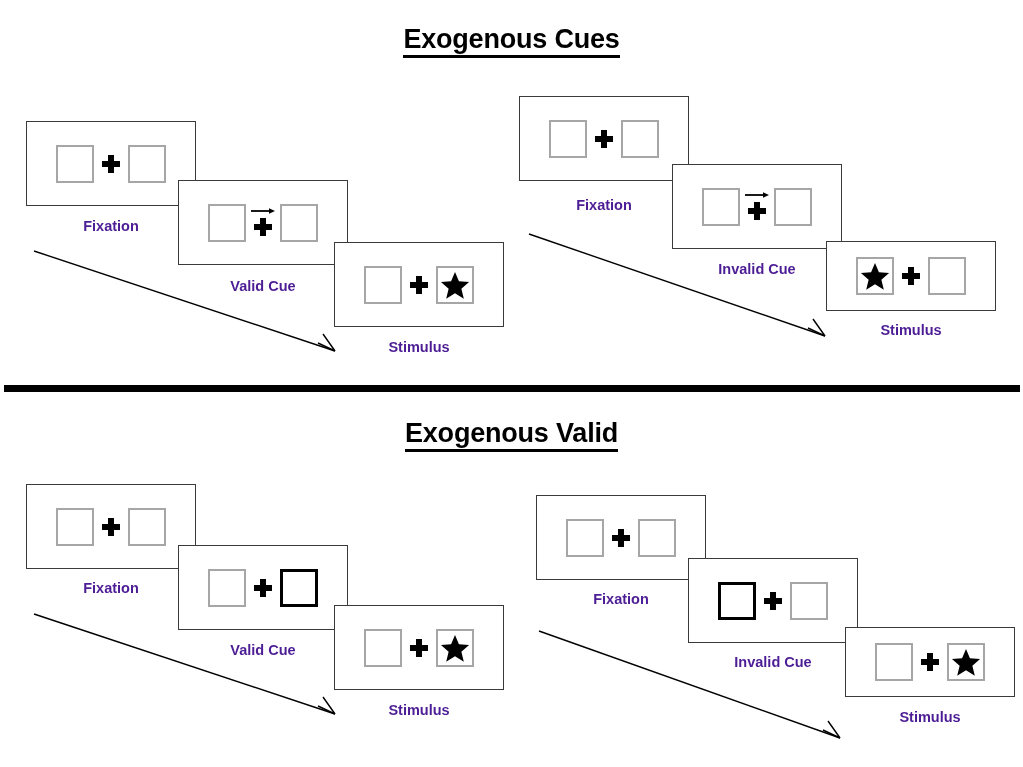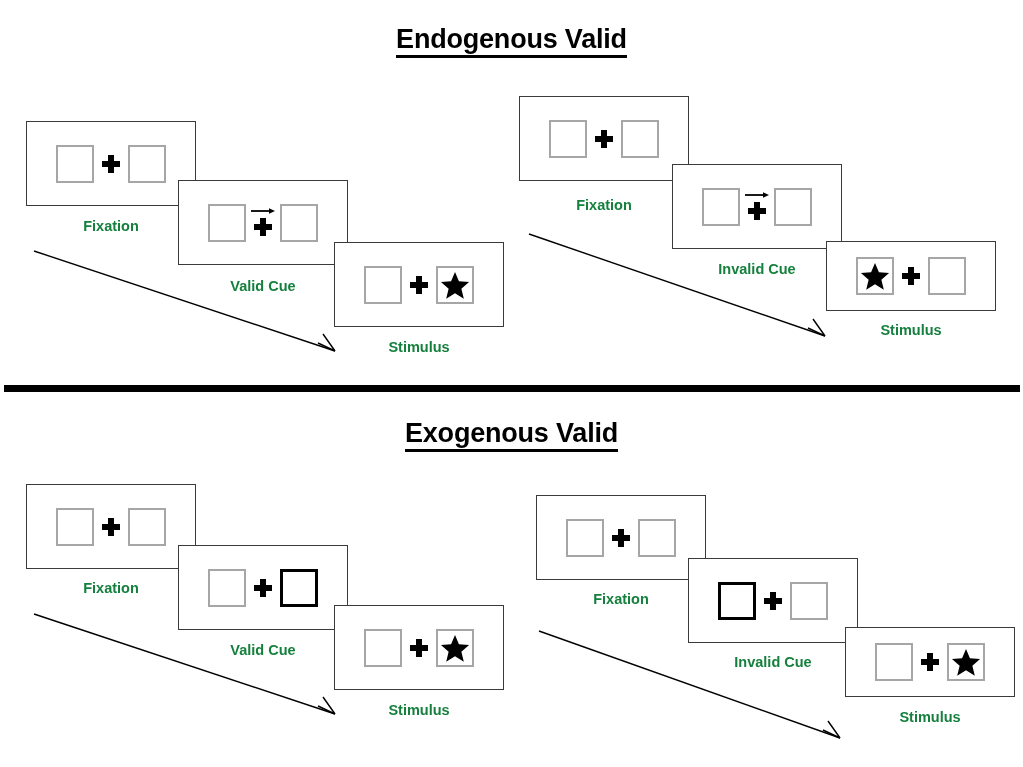--- a/index.html
+++ b/index.html
@@ -98,39 +98,39 @@
     width:26px;height:9px;
   }
   .cue-arrow svg{display:block;}
 
   
   .caption{
     position:absolute;
     font-size:14.5px;
     font-weight:bold;
     white-space:nowrap;
-    color:#15803d;
+    color:#4c1d95;
     z-index:3;
   }
 
   
   .flow-arrow{
     position:absolute;
     z-index:1;
     pointer-events:none;
   }
   .flow-arrow svg{display:block;overflow:visible;}
 </style>
 </head>
 <body>
 
 <div id="stage">
 
   <div class="section-title" style="left:0;top:24px;">
-    <span>Endogenous Valid</span>
+    <span>Exogenous Cues</span>
   </div>
 
   <div class="flow-arrow" style="left:30px;top:245px;width:320px;height:120px;">
     <svg width="320" height="120" viewBox="0 0 320 120">
       <line x1="4" y1="6" x2="305" y2="106" stroke="#000" stroke-width="1.4"></line>
       <path d="M305,106 L288,98 M305,106 L293,89" stroke="#000" stroke-width="1.4" fill="none"></path>
     </svg>
   </div>
 
   <div class="flow-arrow" style="left:525px;top:228px;width:320px;height:120px;">

